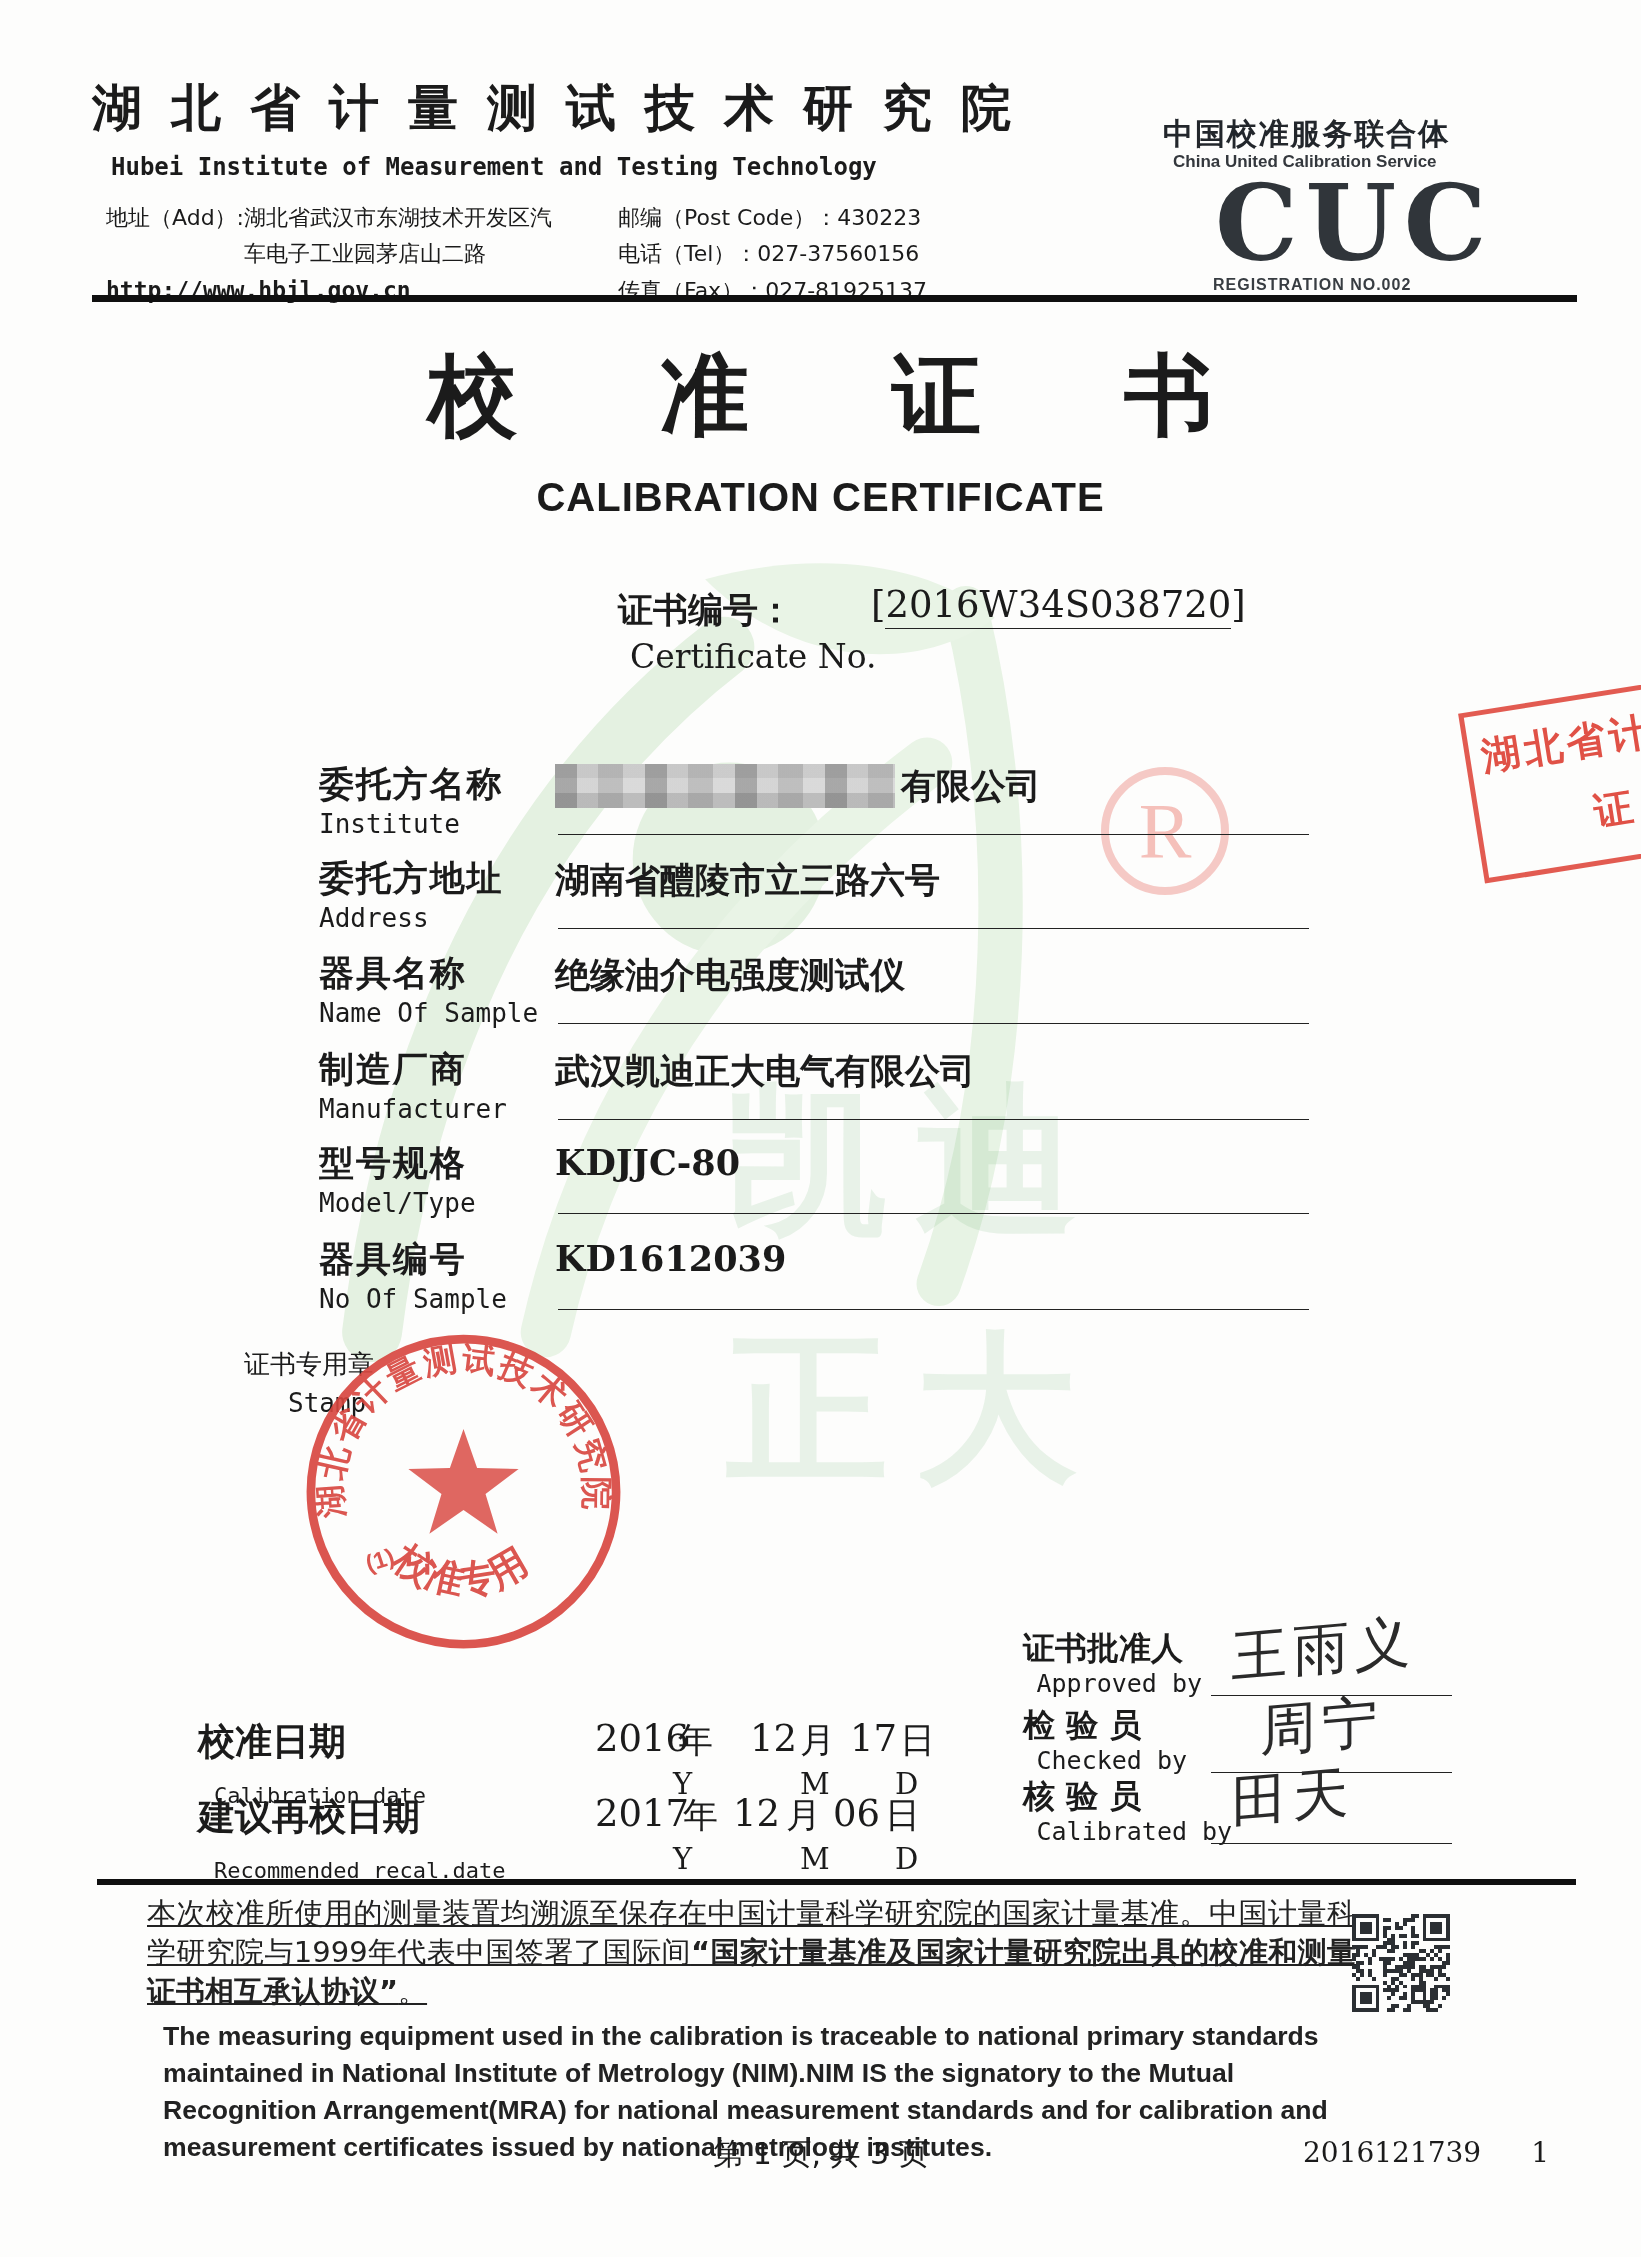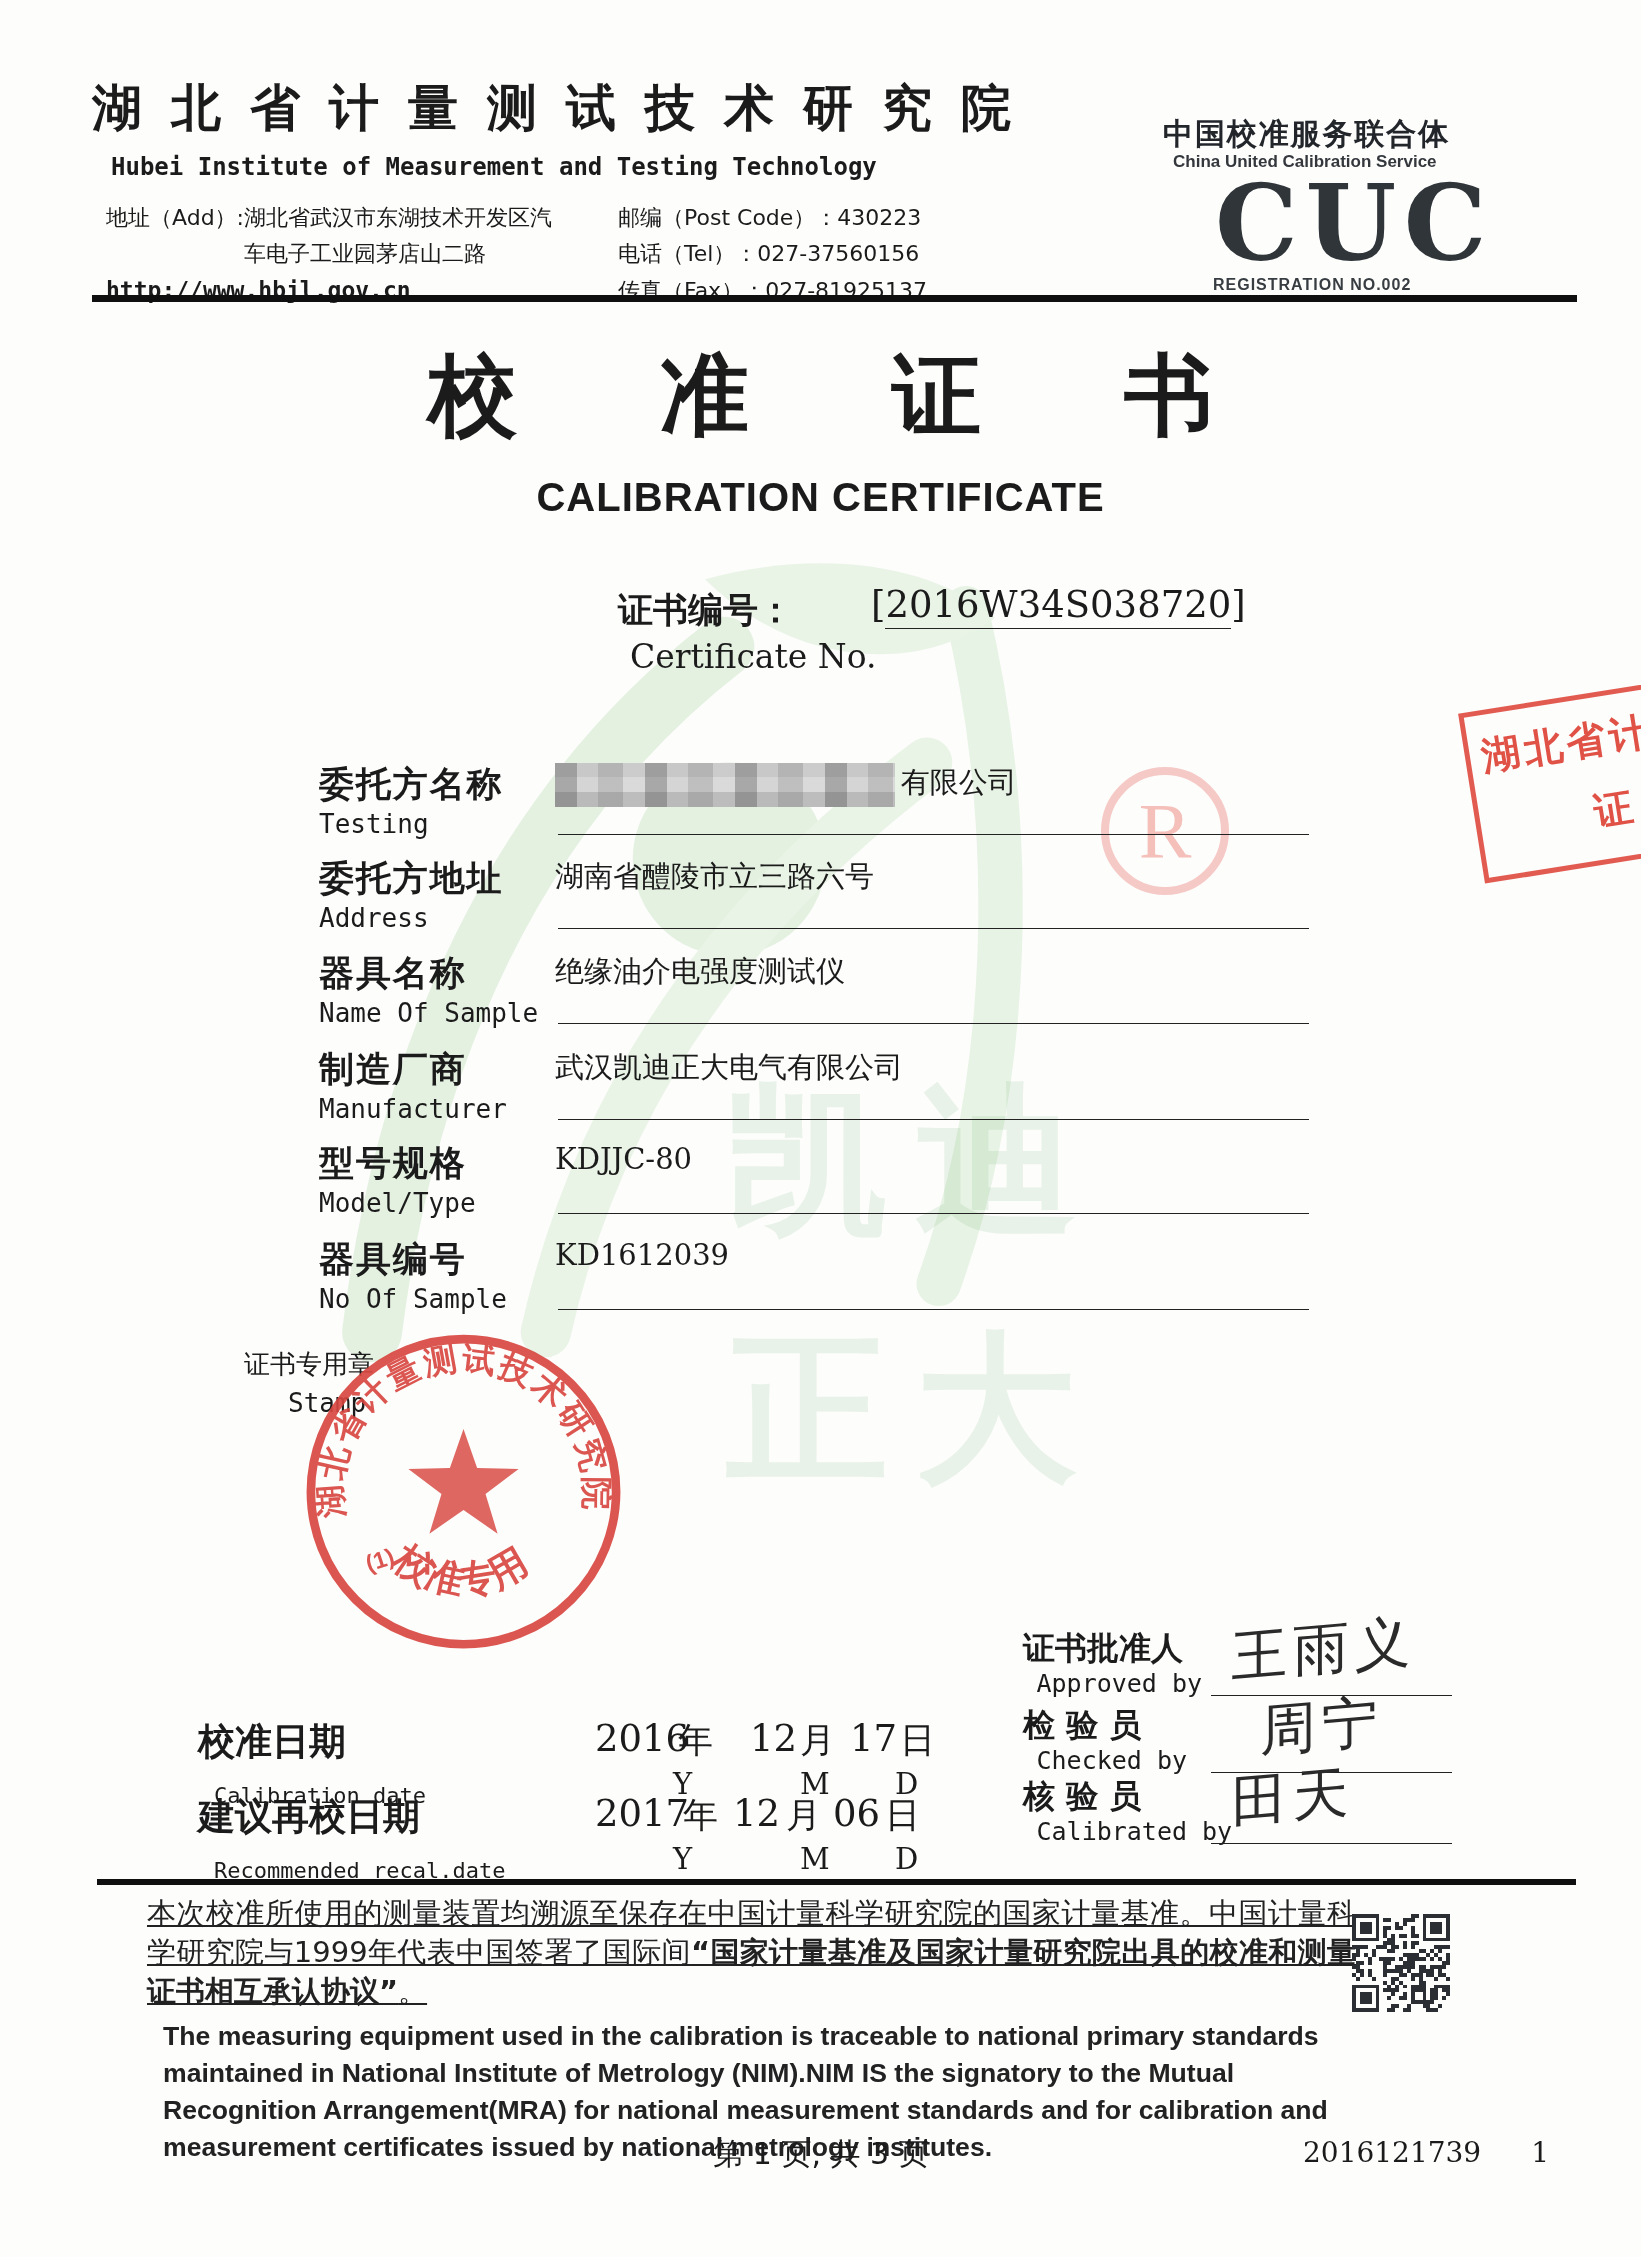--- a/index.html
+++ b/index.html
@@ -38,21 +38,21 @@
   
   .corner-stamp{left:1470px;top:693px;width:241px;height:162px;border:5.8px solid rgba(221,62,50,.85);
     transform:rotate(-9deg);color:rgba(221,62,50,.9);}
   .corner-stamp .l1{margin:15.4px 0 0 11.6px;font-size:39px;font-weight:bold;letter-spacing:3.9px;white-space:nowrap;}
   .corner-stamp .l2{margin:17.4px 0 0 114px;font-size:39px;font-weight:bold;}
 
   
   .frow{position:absolute;left:0;width:1580px;height:95px;}
   .frow .lcn{position:absolute;left:319px;top:0;font-size:35px;font-weight:bold;letter-spacing:1.9px;white-space:nowrap;}
   .frow .len{position:absolute;left:319px;top:48px;font-size:26px;white-space:nowrap;}
-  .frow .val{position:absolute;left:555px;top:1.9px;font-size:29px;white-space:nowrap;display:flex;}
+  .frow .val{position:absolute;left:555px;top:1.9px;font-size:35px;white-space:nowrap;display:flex;align-items:center;font-weight:bold;}
   .frow .uline{position:absolute;left:558px;top:73px;width:751px;border-top:1.9px solid #222;}
   .redact{display:inline-block;width:340px;height:44px;margin-right:5.8px;filter:blur(0.7px);
     background-color:#d8d8d8;
     background-image:
       repeating-linear-gradient(90deg, rgba(110,110,110,.45) 0 22px, rgba(205,205,205,.25) 22px 43px, rgba(150,150,150,.38) 43px 68px, rgba(225,225,225,.2) 68px 90px),
       repeating-linear-gradient(0deg, rgba(125,125,125,.4) 0 14.5px, rgba(215,215,215,.3) 14.5px 30px, rgba(165,165,165,.35) 30px 44px);}
 
   
   .stamp-lbl-cn{left:244px;top:1347px;font-size:26px;white-space:nowrap;}
   .stamp-lbl-en{left:288px;top:1388px;font-size:26px;white-space:nowrap;}
@@ -133,21 +133,21 @@
   <div class="abs certno-lbl-en serif">Certificate No.</div>
   <div class="abs certno-val serif"><span>[</span><u>2016W34S038720</u><span>]</span></div>
 
   <div class="abs corner-stamp">
     <div class="l1 cn">湖北省计</div>
     <div class="l2 cn">证</div>
   </div>
 
   <div class="frow" style="top:761px;">
     <div class="lcn cn">委托方名称</div>
-    <div class="len mono">Testing</div>
+    <div class="len mono">Institute</div>
     <div class="val cn">
         <span class="redact"></span>
         <span>有限公司</span>
       </div>
     <div class="uline"></div>
   </div>
   <div class="frow" style="top:855px;">
     <div class="lcn cn">委托方地址</div>
     <div class="len mono">Address</div>
     <div class="val cn">湖南省醴陵市立三路六号</div>

